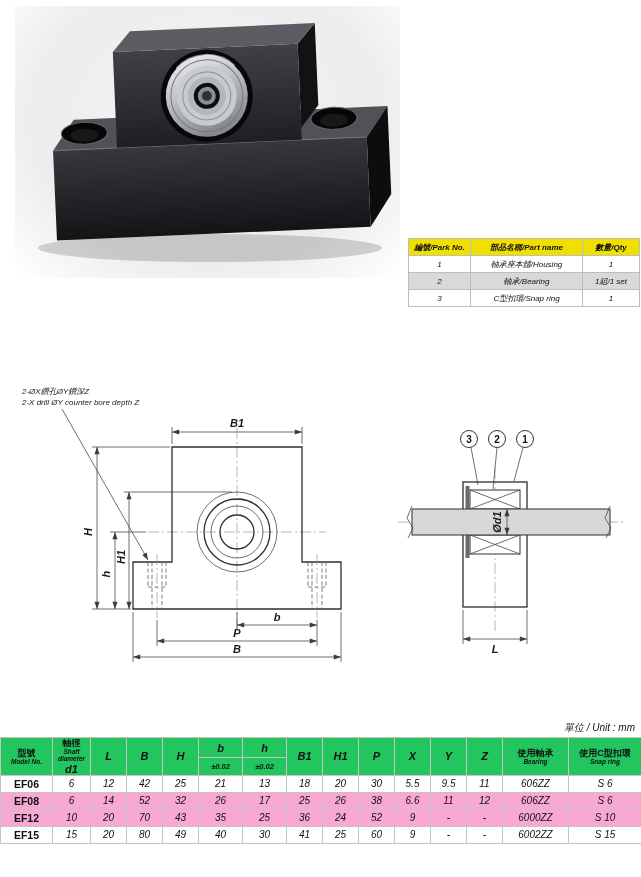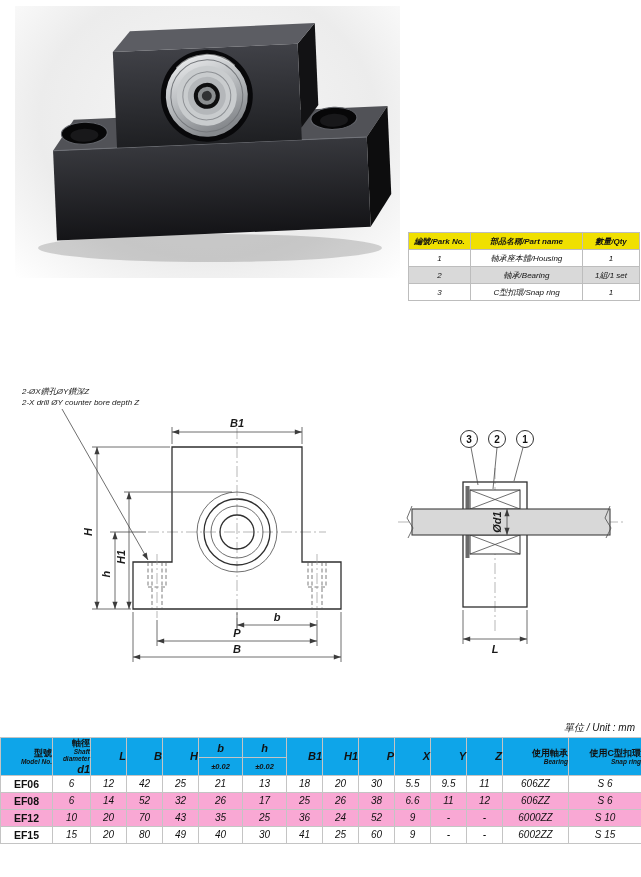--- a/index.html
+++ b/index.html
@@ -4,21 +4,21 @@
 <style>
   html,body{margin:0;padding:0;background:#fff;}
   .page{position:relative;width:641px;height:877px;background:#fff;overflow:hidden;
         font-family:"Liberation Sans","DejaVu Sans",sans-serif;color:#111;}
 
   
   .photo{position:absolute;left:15px;top:6px;width:385px;height:272px;
          background:radial-gradient(ellipse at 50% 42%, #f7f7f7 0%, #ececec 62%, #ffffff 100%);}
 
   
-  .parts-table{position:absolute;left:408px;top:232px;width:231px;border-collapse:collapse;
+  .parts-table{position:absolute;left:408px;top:238px;width:231px;border-collapse:collapse;
                table-layout:fixed;font-size:8px;text-align:center;}
   .parts-table th,.parts-table td{border:1px solid #bdbdbd;padding:0;height:16px;vertical-align:middle;}
   .parts-table thead th{background:#f0e000;font-weight:700;font-style:italic;font-size:8px;}
   .parts-table tbody td{font-style:italic;background:#fff;}
   .parts-table tbody tr.alt td{background:#d9d9d9;}
 
   
   .title-band{position:absolute;left:0;top:312px;width:641px;height:40px;}
   .band-bar{position:absolute;left:0;top:10px;width:641px;height:28px;background:#f0e000;}
   .title-box{position:absolute;left:-18px;top:0;width:128px;height:40px;background:#fff;
@@ -41,21 +41,21 @@
   .drawing .balloon text{font:700 10px "Liberation Sans",sans-serif;text-anchor:middle;fill:#111;}
 
   
   .unit-note{position:absolute;right:6px;top:721px;font-size:10px;font-style:italic;color:#111;margin-left:29px;}
 
   
   .spec-table{position:absolute;left:0;top:737px;width:641px;border-collapse:collapse;
               table-layout:fixed;text-align:center;}
   .spec-table th,.spec-table td{border:1px solid #c4c4c4;padding:0;vertical-align:middle;}
   .spec-table thead tr{height:37px;}
-  .spec-table thead th{background:#0ea5e9;text-align:right;}
+  .spec-table thead th{background:#22c55e;}
   .spec-table tbody tr{height:17px;}
   .spec-table tbody tr.alt th,.spec-table tbody tr.alt td{background:#d9d9d9;}
   .spec-table tbody th{font-weight:700;font-size:10.5px;background:#fff;}
   .spec-table tbody td{font-style:italic;font-size:10px;background:#fff;}
   .spec-table tbody tr.alt th,.spec-table tbody tr.alt td{background:#f9a8d4;}
   .zh{font-size:9px;font-weight:700;line-height:1.15;}
   .en{font-size:6.5px;font-style:italic;line-height:1.1;}
   .sym{font-size:11px;font-weight:700;font-style:italic;line-height:1.1;}
   .hdr-sym-top{height:19px;display:flex;align-items:center;justify-content:center;}
   .hdr-tol{height:16px;border-top:1px solid #c4c4c4;font-size:7.5px;font-style:italic;

